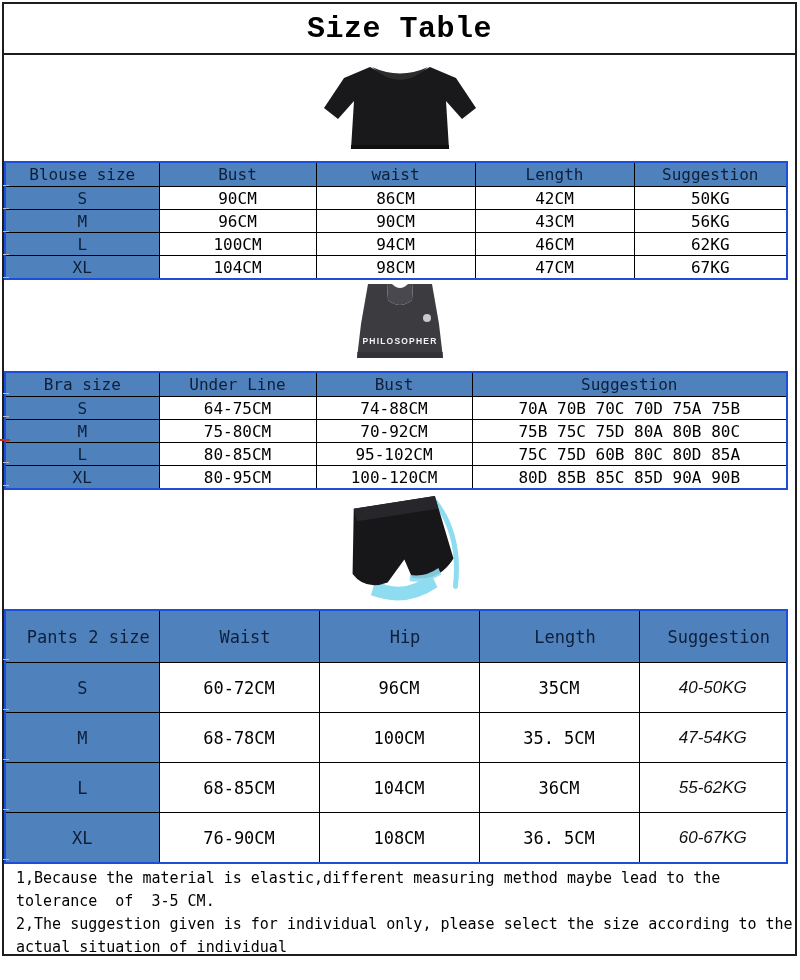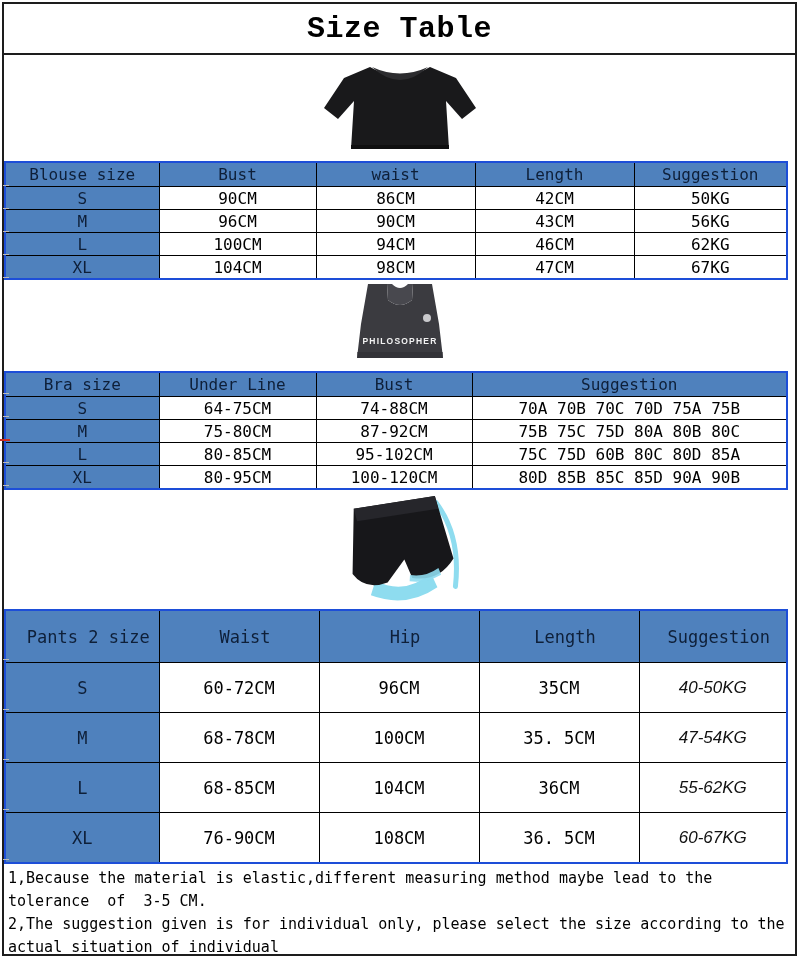--- a/index.html
+++ b/index.html
@@ -18,21 +18,21 @@
   table{border-collapse:collapse;table-layout:fixed;width:782px;margin-left:0;
         border:2px solid #1d4ed8;}
   td{border:1px solid #000;text-align:center;vertical-align:middle;padding:0;
      font-size:16px;overflow:hidden;white-space:nowrap;}
   .t12 td{height:22px;}
   .t12 tr.hdr td{height:23px;}
   .t3 tr.hdr td{height:51px;padding-left:12px;}
   .t3 td{height:49px;font-size:17px;}
   .hd, .key{background:#4f81bd;color:#0e1f38;}
   .sug{font-family:"Liberation Sans",sans-serif;font-size:20px;color:#111;font-style:italic;}
-  .notes{padding:3px 2px 0 4px;font-size:15px;line-height:23px;}
+  .notes{padding:3px 2px 0 4px;font-size:15px;line-height:23px;margin-left:8px;}
   .note-line{white-space:pre;}
   .ticks{position:absolute;left:3px;width:6px;pointer-events:none;}
   .tickA{background:repeating-linear-gradient(to bottom,transparent 0,transparent 22px,#b9b9b9 22px,#b9b9b9 23px);}
   .tickB{background:repeating-linear-gradient(to bottom,transparent 0,transparent 49px,#b9b9b9 49px,#b9b9b9 50px);}
   .red-mark{position:absolute;left:0;top:439px;width:10px;height:2px;background:#cc2a1f;}
   svg{display:block;}
 </style>
 </head>
 <body>
 
@@ -125,21 +125,21 @@
       </tr>
       <tr>
         <td class="key">S</td>
         <td>64-75CM</td>
         <td>74-88CM</td>
         <td>70A 70B 70C 70D 75A 75B</td>
       </tr>
       <tr>
         <td class="key">M</td>
         <td>75-80CM</td>
-        <td>87-92CM</td>
+        <td>70-92CM</td>
         <td>75B 75C 75D 80A 80B 80C</td>
       </tr>
       <tr>
         <td class="key">L</td>
         <td>80-85CM</td>
         <td>95-102CM</td>
         <td>75C 75D 60B 80C 80D 85A</td>
       </tr>
       <tr>
         <td class="key">XL</td>

